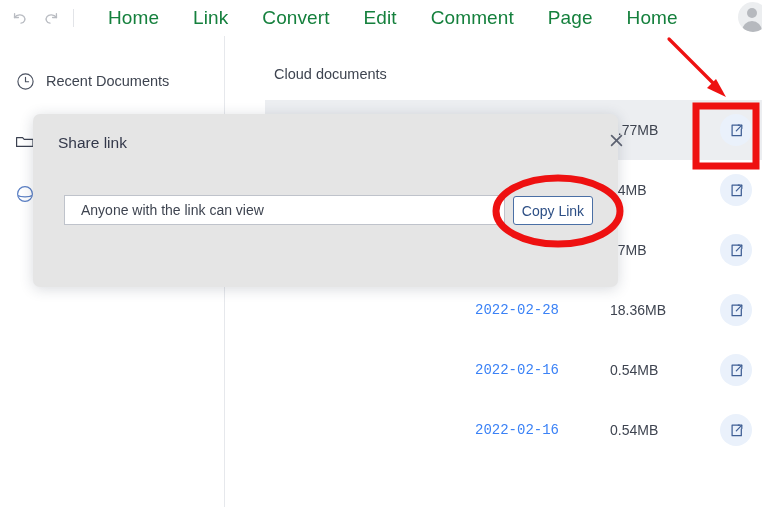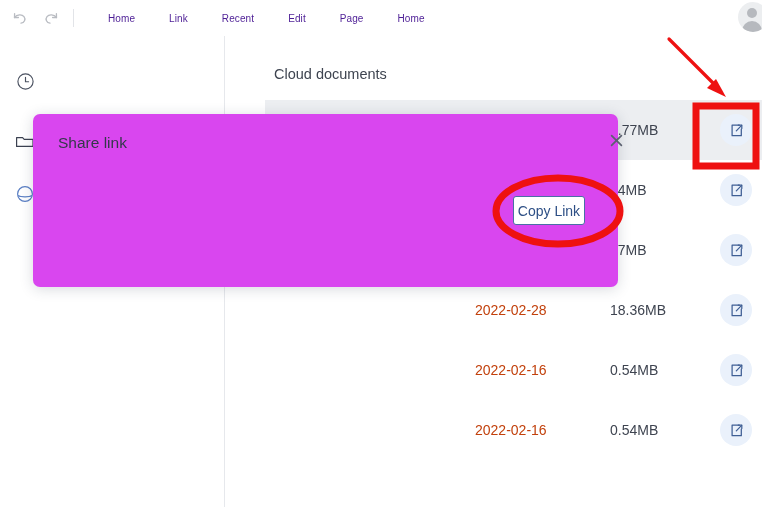--- a/index.html
+++ b/index.html
@@ -35,22 +35,22 @@
     width: 1px; height: 18px;
     background: #e2e4e8;
     margin-left: 9px;
   }
   #menu {
     display: flex;
     align-items: center;
     margin-left: 17px;
   }
   .menu-item {
-    color: #4c1d95;
-    font-size: 10px;
+    color: #15803d;
+    font-size: 19px;
     padding: 0 17px;
     white-space: nowrap;
     letter-spacing: 0.1px;
   }
   #avatar {
     position: absolute;
     right: -6px; top: 2px;
     width: 30px; height: 30px;
     border-radius: 50%;
     background: #eceef0;
@@ -125,22 +125,23 @@
     position: relative;
     height: 60px;
     display: flex;
     align-items: center;
   }
   .doc-row.selected { background: #eceef1; }
   .doc-date {
     position: absolute;
     left: 210px;
     font-size: 14px;
-    color: #c2410c;
-    white-space: nowrap;
+    color: #3b82f6;
+    white-space: nowrap;
+    font-family: Liberation Mono, monospace;
   }
   .doc-size {
     position: absolute;
     left: 345px;
     font-size: 14px;
     color: #3e4450;
     white-space: nowrap;
   }
   .doc-share {
     position: absolute;
@@ -152,21 +153,21 @@
     align-items: center;
     justify-content: center;
   }
   .doc-share svg { display: block; }
 
   
   #modal {
     position: absolute;
     left: 33px; top: 114px;
     width: 585px; height: 173px;
-    background: #d946ef;
+    background: #e5e5e5;
     border-radius: 7px;
     box-shadow: 0 2px 14px rgba(40,50,70,0.18);
     z-index: 40;
   }
   #modal-title {
     position: absolute;
     left: 25px; top: 20px;
     font-size: 15.5px;
     color: #33384a;
     white-space: nowrap;
@@ -196,21 +197,21 @@
   }
   #link-text {
     margin-left: 16px;
     font-size: 14px;
     color: #3e4450;
     white-space: nowrap;
   }
   #copy-link-btn {
     position: absolute;
     left: 480px; top: 82px;
-    width: 72px; height: 29px;
+    width: 80px; height: 29px;
     border: 1px solid #4a6fa5;
     border-radius: 3px;
     background: #ffffff;
     box-sizing: border-box;
     display: flex;
     align-items: center;
     justify-content: center;
     font-size: 14px;
     color: #2d4f85;
   }
@@ -241,41 +242,43 @@
       <path d="M14.5 8.5 C12 5.2 7 5 5 7.6 C3 10.2 4.6 13.6 8 14.2" fill="none" stroke="#b9bcc2" stroke-width="1.3" stroke-linecap="round"></path>
       <path d="M14.5 8.6 L14.4 4.6 M14.5 8.6 L10.6 8.5" fill="none" stroke="#b9bcc2" stroke-width="1.3" stroke-linecap="round"></path>
     </svg>
   </div>
 
   <div id="topdivider"></div>
 
   <div id="menu">
     <div class="menu-item">Home</div>
     <div class="menu-item">Link</div>
-    <div class="menu-item">Recent</div>
+    <div class="menu-item">Convert</div>
     <div class="menu-item">Edit</div>
+    <div class="menu-item">Comment</div>
     <div class="menu-item">Page</div>
     <div class="menu-item">Home</div>
   </div>
 
   <div id="avatar">
     <div class="head"></div>
     <div class="body"></div>
   </div>
 </div>
 
 <div id="sidebar">
 
   <div class="side-item" id="side-recent">
     <span class="side-ico">
       <svg width="19" height="19" viewBox="0 0 19 19">
         <circle cx="9.5" cy="9.5" r="7.6" fill="none" stroke="#4a5160" stroke-width="1.15"></circle>
         <path d="M9.5 5.3 L9.5 9.7 L12.6 9.7" fill="none" stroke="#4a5160" stroke-width="1.15" stroke-linecap="round"></path>
       </svg>
     </span>
+    <span class="side-label">Recent Documents</span>
   </div>
 
   <div class="side-item" id="side-local">
     <span class="side-ico">
       <svg width="20" height="19" viewBox="0 0 20 19">
         <path d="M1.6 5.6 L1.6 14.4 L18 14.4 L18 7.3 L9.2 7.3 L7.6 5.6 Z" fill="none" stroke="#3b4150" stroke-width="1.2" stroke-linejoin="round"></path>
       </svg>
     </span>
     <span class="side-label"></span>
   </div>
@@ -374,20 +377,23 @@
 
 <div id="modal">
   <div id="modal-title">Share link</div>
 
   <div id="modal-close">
     <svg width="15" height="15" viewBox="0 0 15 15">
       <path d="M2.6 2.6 L12.4 12.4 M12.4 2.6 L2.6 12.4" fill="none" stroke="#5b6170" stroke-width="1.7" stroke-linecap="round"></path>
     </svg>
   </div>
 
+  <div id="link-field">
+    <span id="link-text">Anyone with the link can view</span>
+  </div>
 
   <div id="copy-link-btn">Copy Link</div>
 </div>
 
 <svg id="annot">
 
   <g>
     <line x1="669" y1="39" x2="718" y2="88" stroke="#ee1111" stroke-width="3.2" stroke-linecap="round"></line>
     <path d="M726 97 L707 88 L716 79 Z" fill="#ee1111"></path>
   </g>

